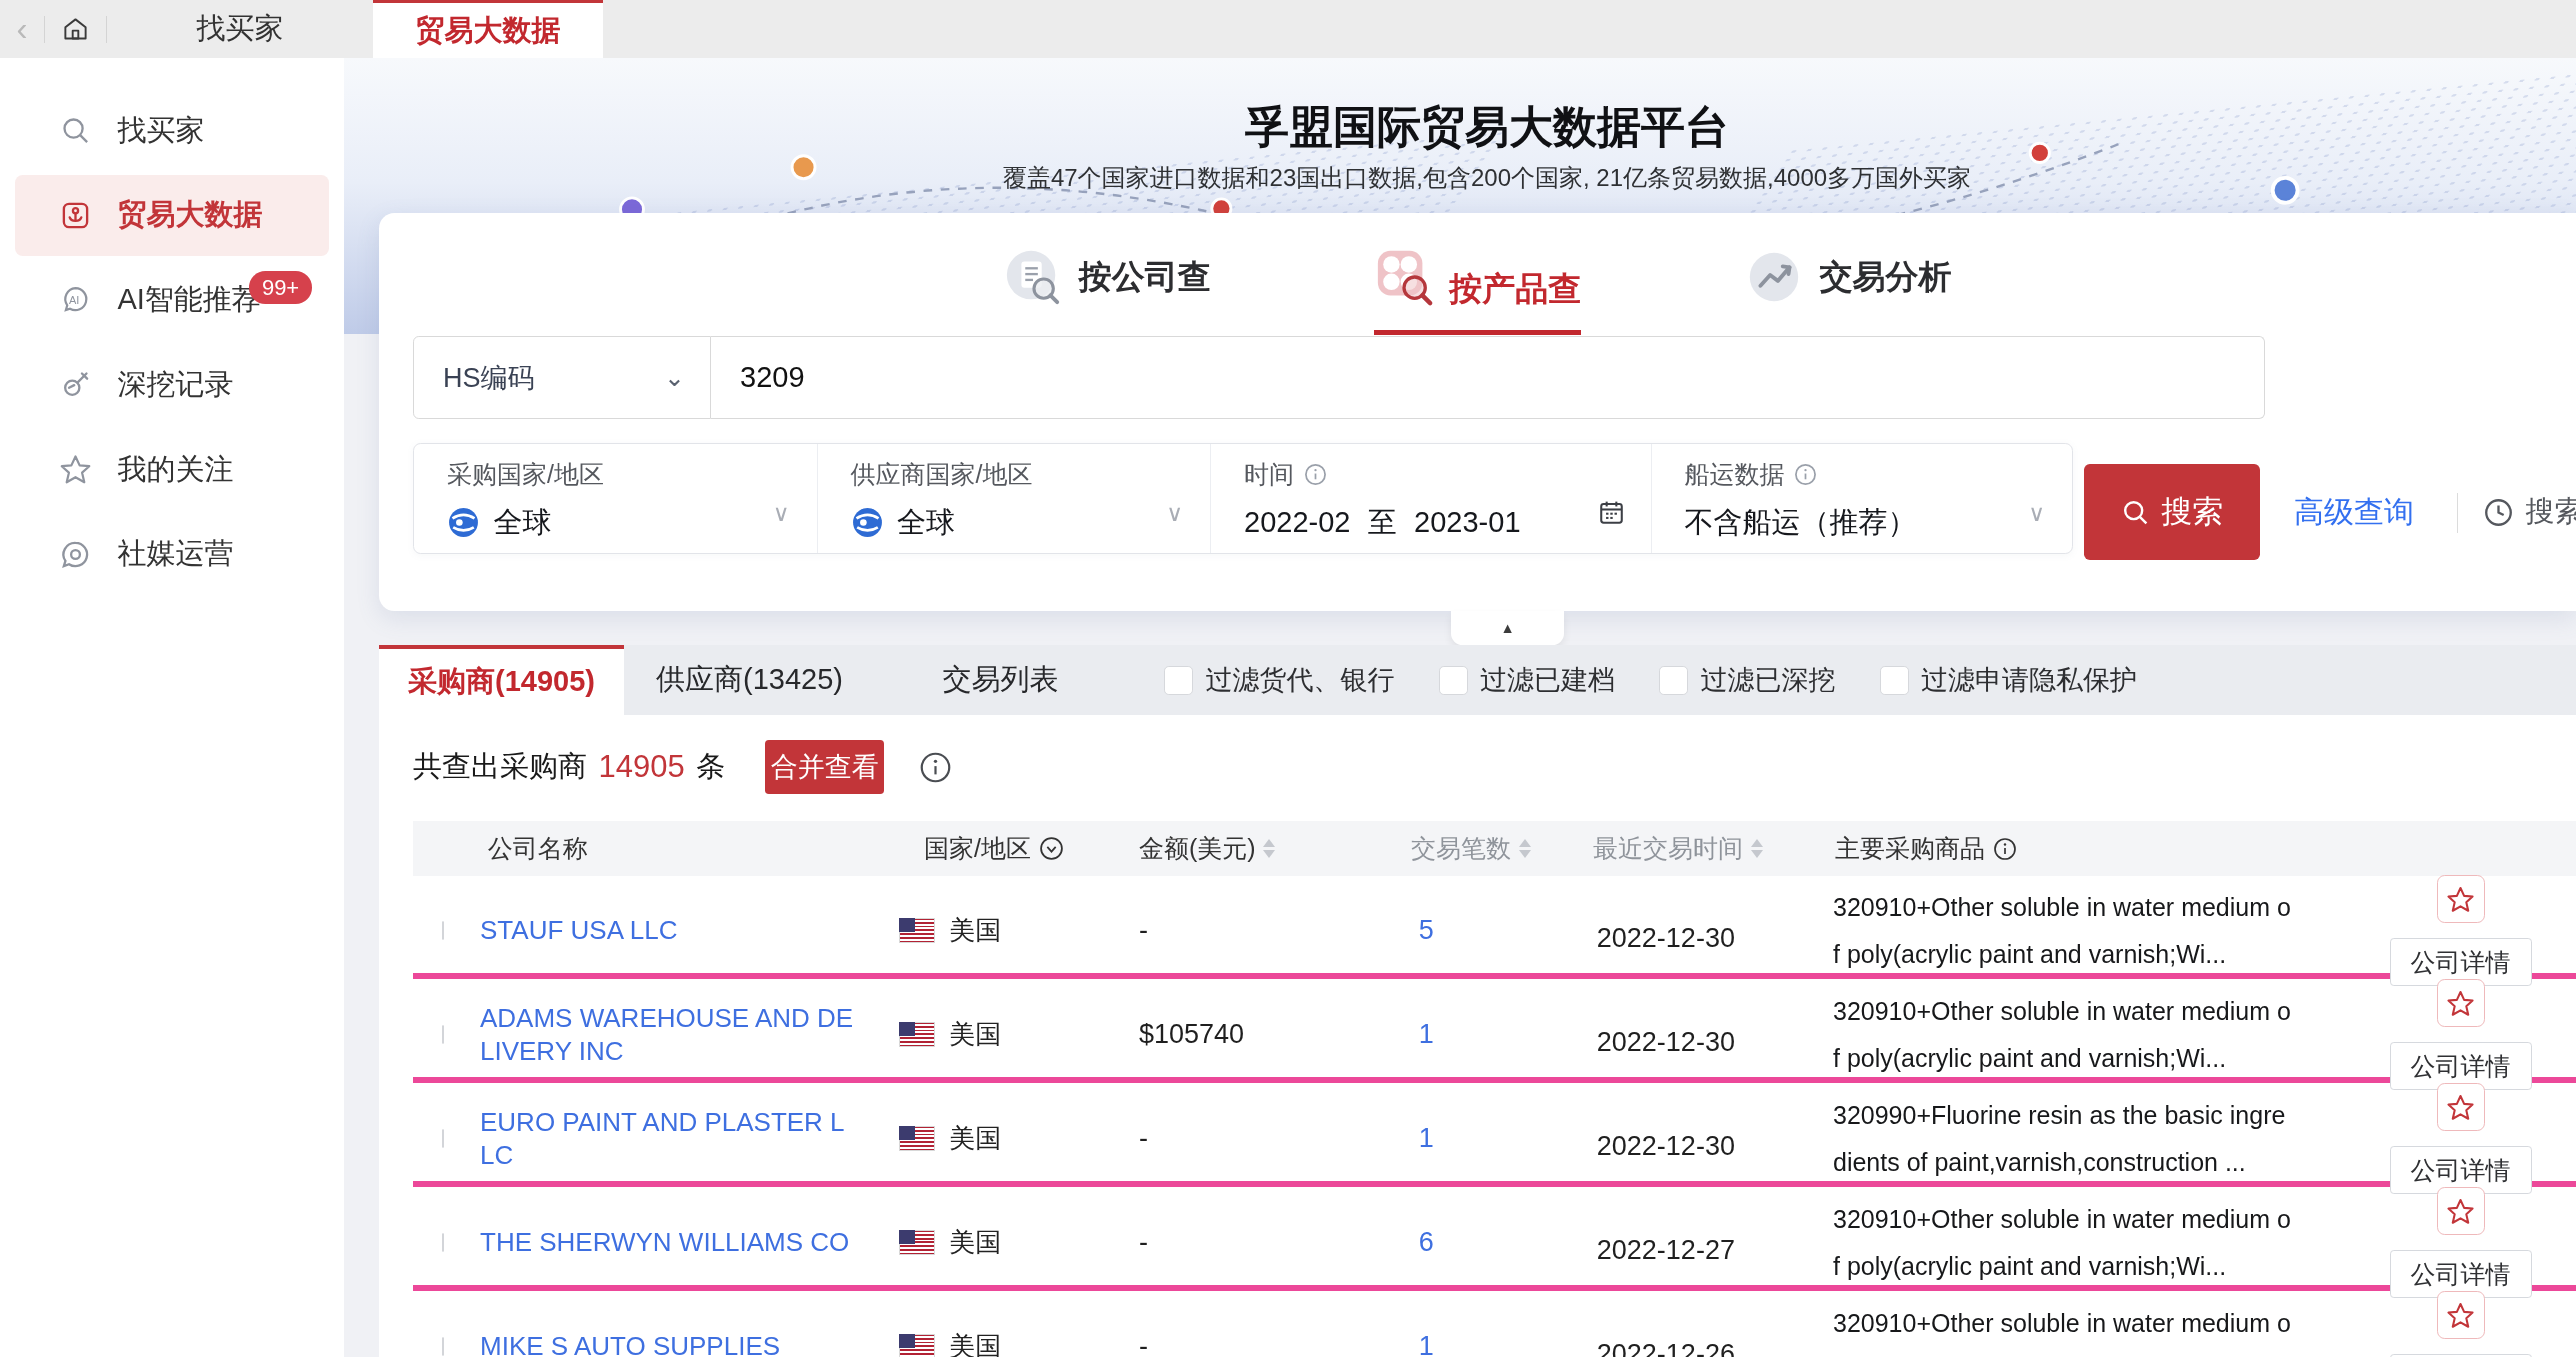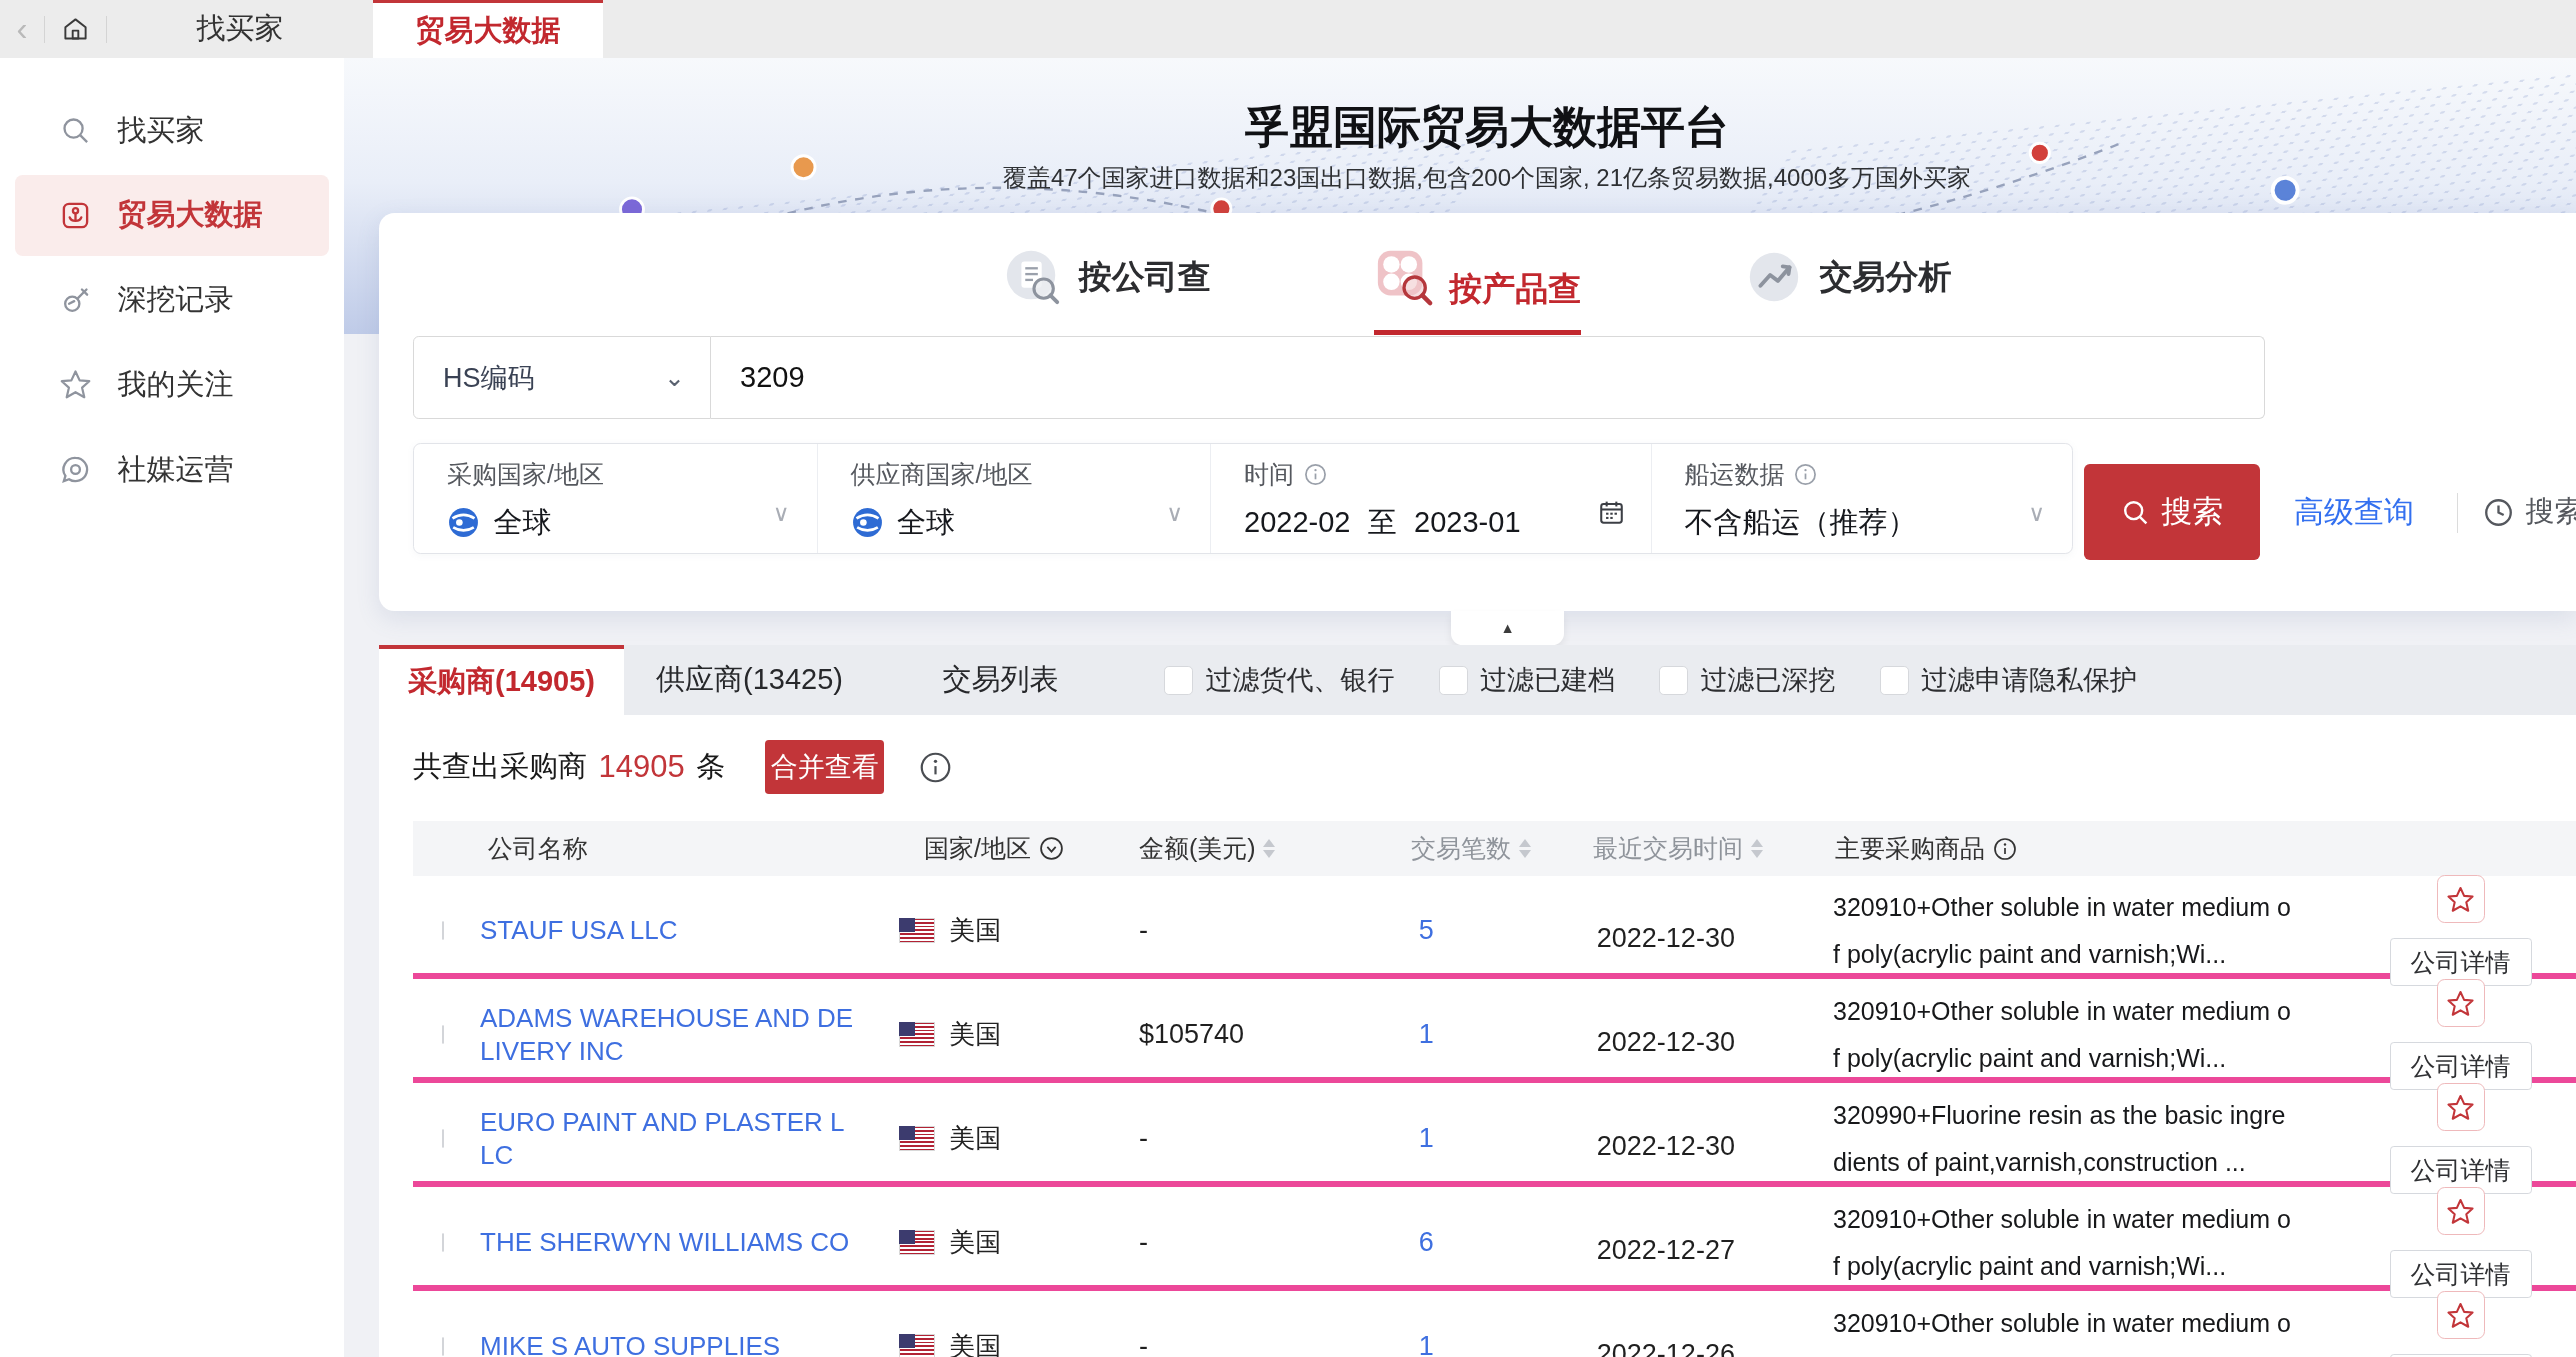--- a/index.html
+++ b/index.html
@@ -144,20 +144,30 @@
     <div class="side-item active">
       <span class="s-icon">
         <svg width="31" height="31" viewBox="0 0 24 24" fill="none" stroke="#c23539" stroke-width="1.8" stroke-linecap="round">
             <rect x="3" y="3" width="18" height="18" rx="4"></rect>
             <circle cx="12" cy="8.3" r="2"></circle>
             <line x1="12" y1="10.5" x2="12" y2="15.5"></line>
             <path d="M7.5 13.5 C8.5 17 15.5 17 16.5 13.5"></path>
           </svg>
       </span>
       <span class="s-label">贸易大数据</span>
+    </div>
+    <div class="side-item">
+      <span class="s-icon">
+        <svg width="33" height="33" viewBox="0 0 24 24" fill="none" stroke="#8f949e" stroke-width="1.6">
+            <path d="M12 3 a8 8 0 1 1 -4 15 l-3 1 1-3.5 a8 8 0 0 1 6-12.5z"></path>
+            <text x="7.2" y="14.5" font-size="8" fill="#8f949e" stroke="none" font-family="inherit">AI</text>
+          </svg>
+      </span>
+      <span class="s-label">AI智能推荐</span>
+      <span class="badge">99+</span>
     </div>
     <div class="side-item">
       <span class="s-icon">
         <svg width="31" height="31" viewBox="0 0 24 24" fill="none" stroke="#8f949e" stroke-width="1.8" stroke-linecap="round">
             <circle cx="9.5" cy="14.5" r="5.5"></circle>
             <line x1="13.5" y1="10.5" x2="20.5" y2="3.5"></line>
             <line x1="17" y1="3.5" x2="21" y2="7.5"></line>
             <line x1="7" y1="14.5" x2="11" y2="12.5"></line>
           </svg>
       </span>

